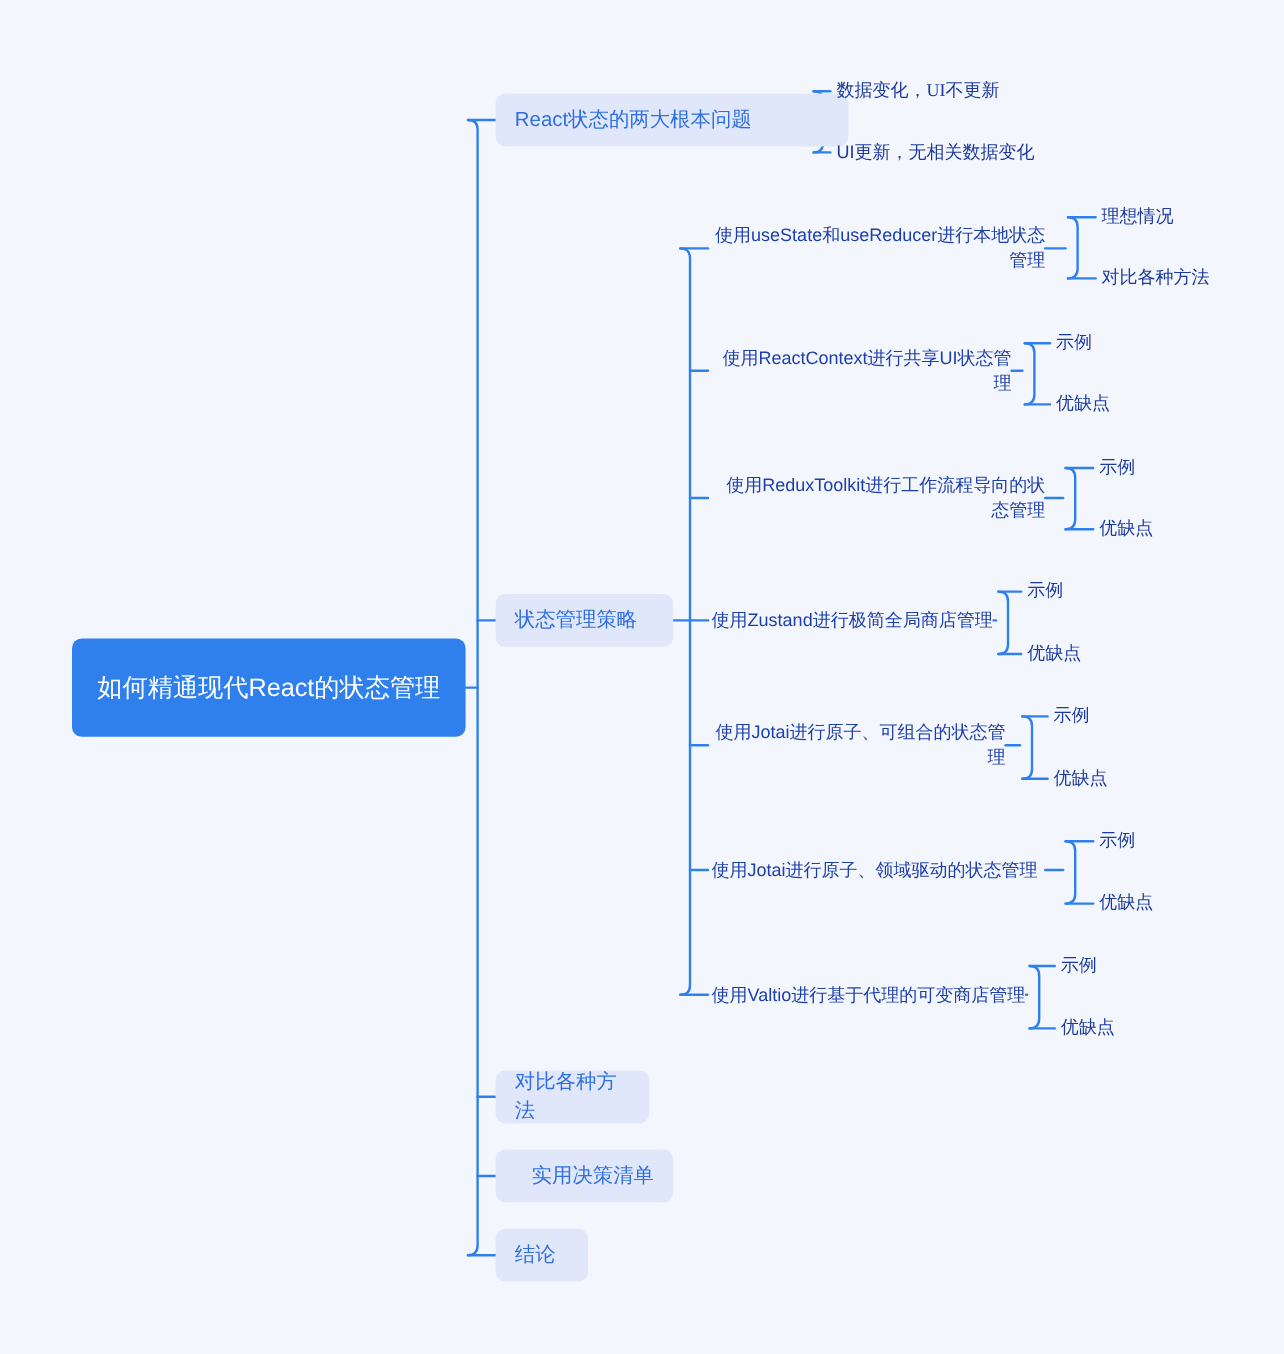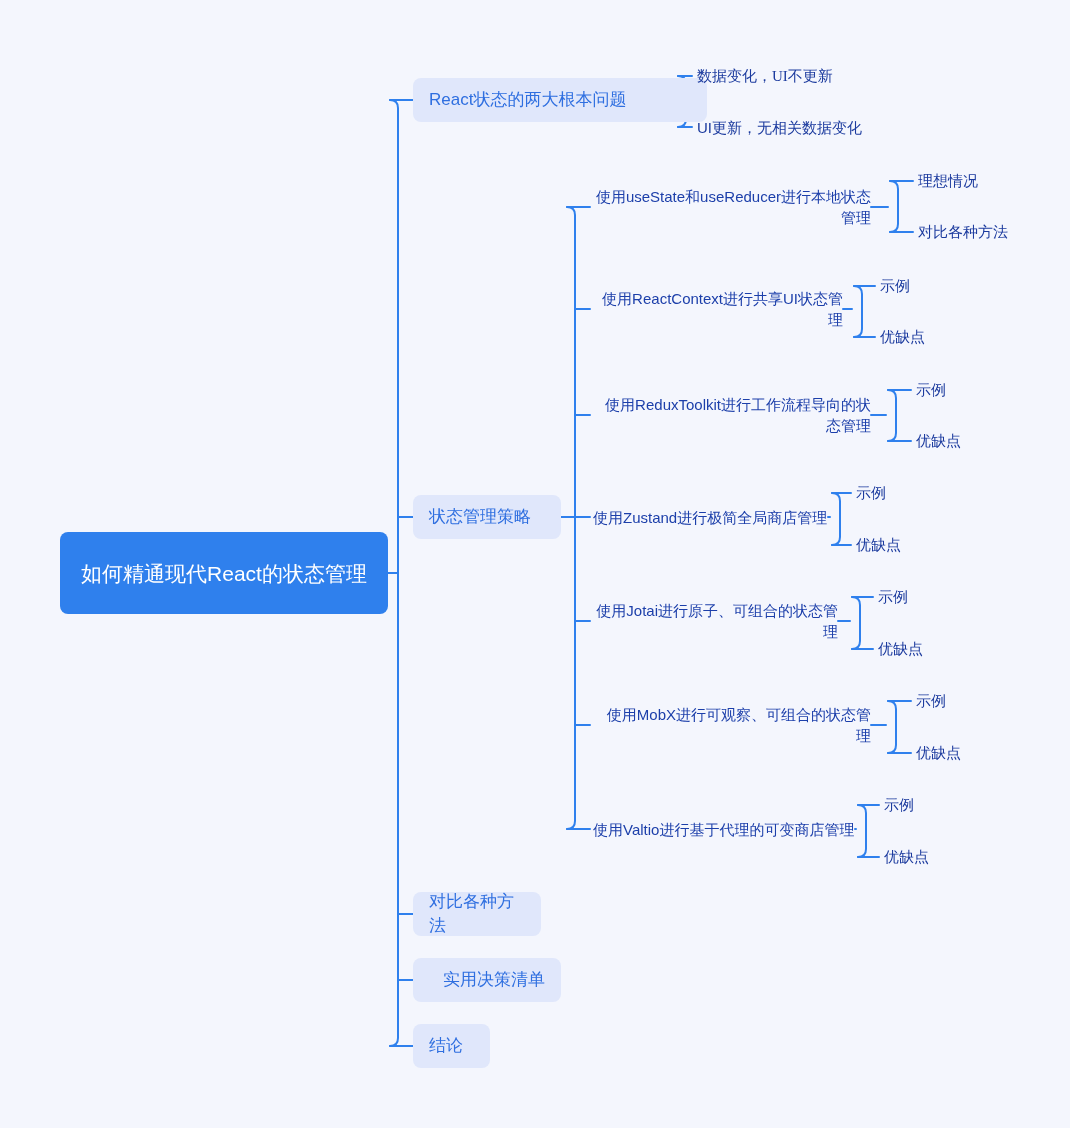--- a/index.html
+++ b/index.html
@@ -196,21 +196,21 @@
     <span>使用Jotai进行原子、可组合的状态管理</span>
   </div>
   <div class="node leaf" style="left:878px; top:585px; width:80px; height:22px;">
     <span>示例</span>
   </div>
   <div class="node leaf" style="left:878px; top:637px; width:90px; height:22px;">
     <span>优缺点</span>
   </div>
 
   <div class="node topic" style="left:593px; top:714px; width:278px; height:22px;">
-    <span>使用MobX进行可观察、可组合的状态管理</span>
+    <span>使用Jotai进行原子、领域驱动的状态管理</span>
   </div>
   <div class="node leaf" style="left:916px; top:689px; width:80px; height:22px;">
     <span>示例</span>
   </div>
   <div class="node leaf" style="left:916px; top:741px; width:90px; height:22px;">
     <span>优缺点</span>
   </div>
 
   <div class="node topic" style="left:593px; top:818px; width:262px; height:22px;">
     <span>使用Valtio进行基于代理的可变商店管理</span>

